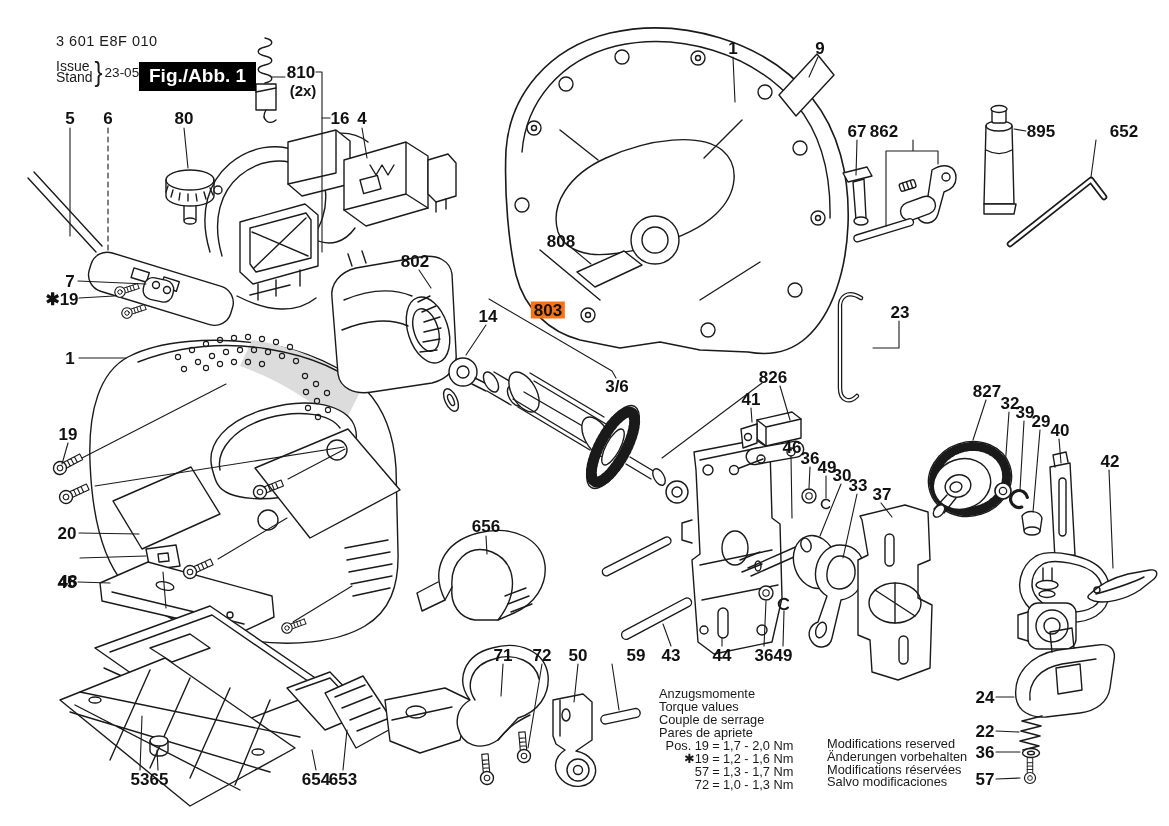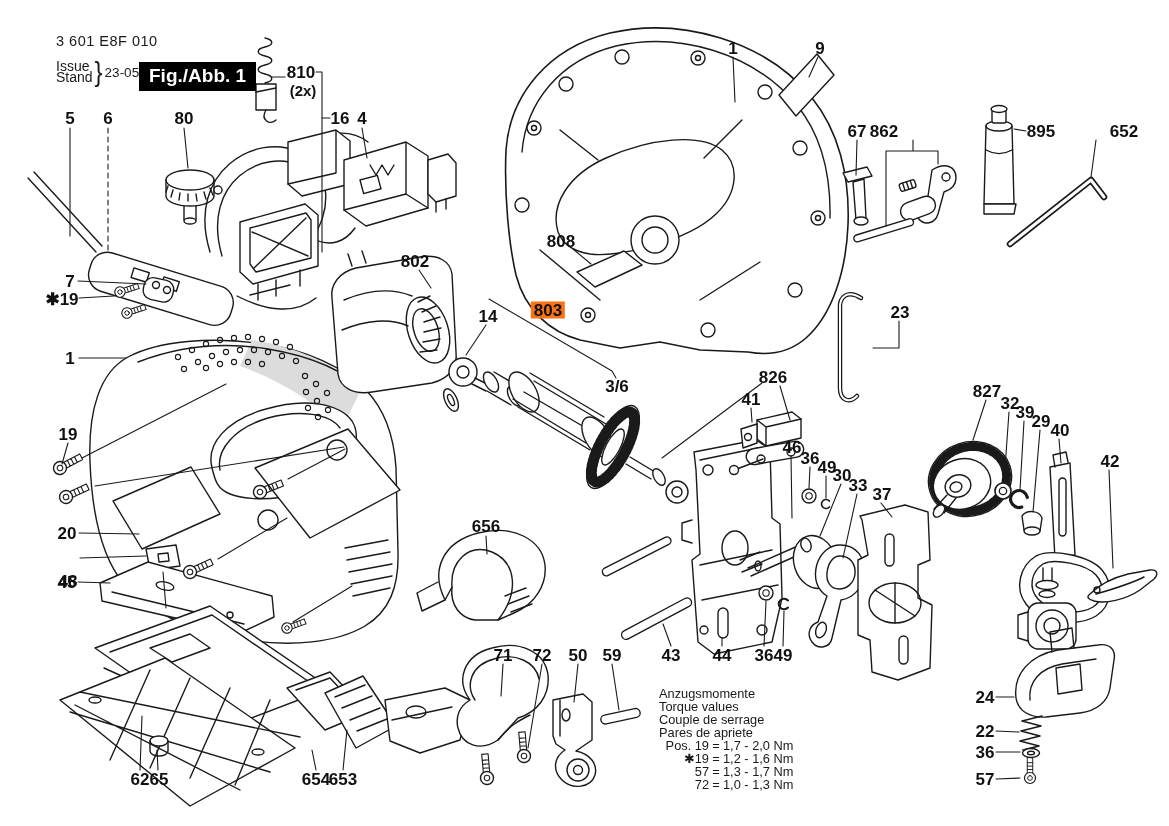--- a/index.html
+++ b/index.html
@@ -538,26 +538,26 @@
   <div class="co" style="left:987px;top:391px">827</div>
   <div class="co" style="left:1010px;top:403px">32</div>
   <div class="co" style="left:1025px;top:412px">39</div>
   <div class="co" style="left:1041px;top:421px">29</div>
   <div class="co" style="left:1060px;top:430px">40</div>
   <div class="co" style="left:1110px;top:461px">42</div>
   <div class="co" style="left:486px;top:526px">656</div>
   <div class="co" style="left:503px;top:655px">71</div>
   <div class="co" style="left:542px;top:655px">72</div>
   <div class="co" style="left:578px;top:655px">50</div>
-  <div class="co" style="left:612px;top:655px">59</div>
+  <div class="co" style="left:636px;top:655px">59</div>
   <div class="co" style="left:671px;top:655px">43</div>
   <div class="co" style="left:722px;top:655px">44</div>
   <div class="co" style="left:764px;top:655px">36</div>
   <div class="co" style="left:783px;top:655px">49</div>
-  <div class="co" style="left:140px;top:779px">62</div>
+  <div class="co" style="left:140px;top:779px">53</div>
   <div class="co" style="left:159px;top:779px">65</div>
   <div class="co" style="left:316px;top:779px">654</div>
   <div class="co" style="left:343px;top:779px">653</div>
   <div class="co" style="left:985px;top:697px">24</div>
   <div class="co" style="left:985px;top:731px">22</div>
   <div class="co" style="left:985px;top:752px">36</div>
   <div class="co" style="left:985px;top:779px">57</div>
 
   <div class="torque">
     <div>Anzugsmomente</div>
@@ -579,14 +579,20 @@
       <span class="tq-eq">=</span>
       <span>1,3 - 1,7 Nm</span>
     </div>
     <div class="tq-row">
       <span class="tq-l">72</span>
       <span class="tq-eq">=</span>
       <span>1,0 - 1,3 Nm</span>
     </div>
   </div>
 
+  <div class="footnote">
+    <div>Modifications reserved</div>
+    <div>Änderungen vorbehalten</div>
+    <div>Modifications réservées</div>
+    <div>Salvo modificaciones</div>
+  </div>
 
 </div>
 
 </body></html>

